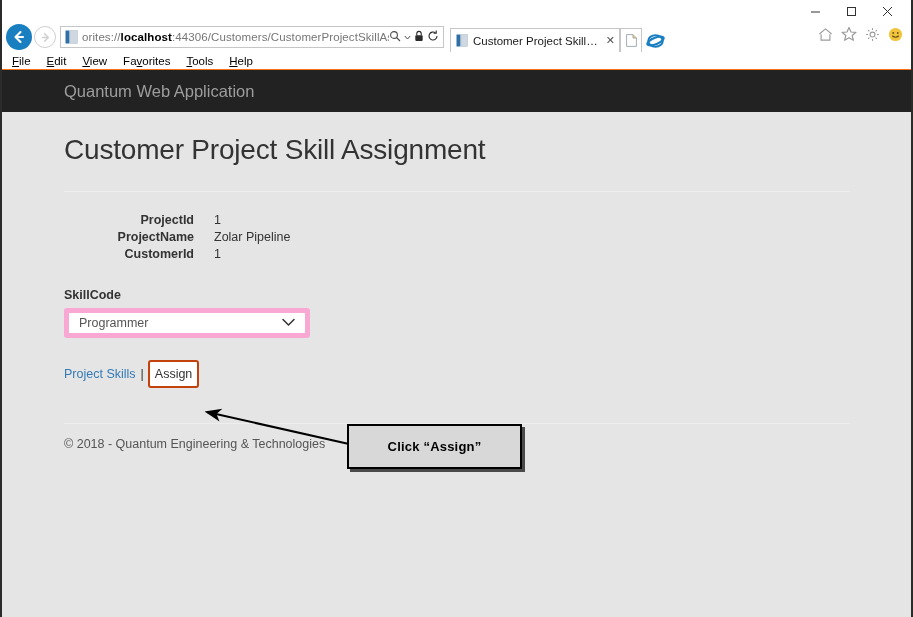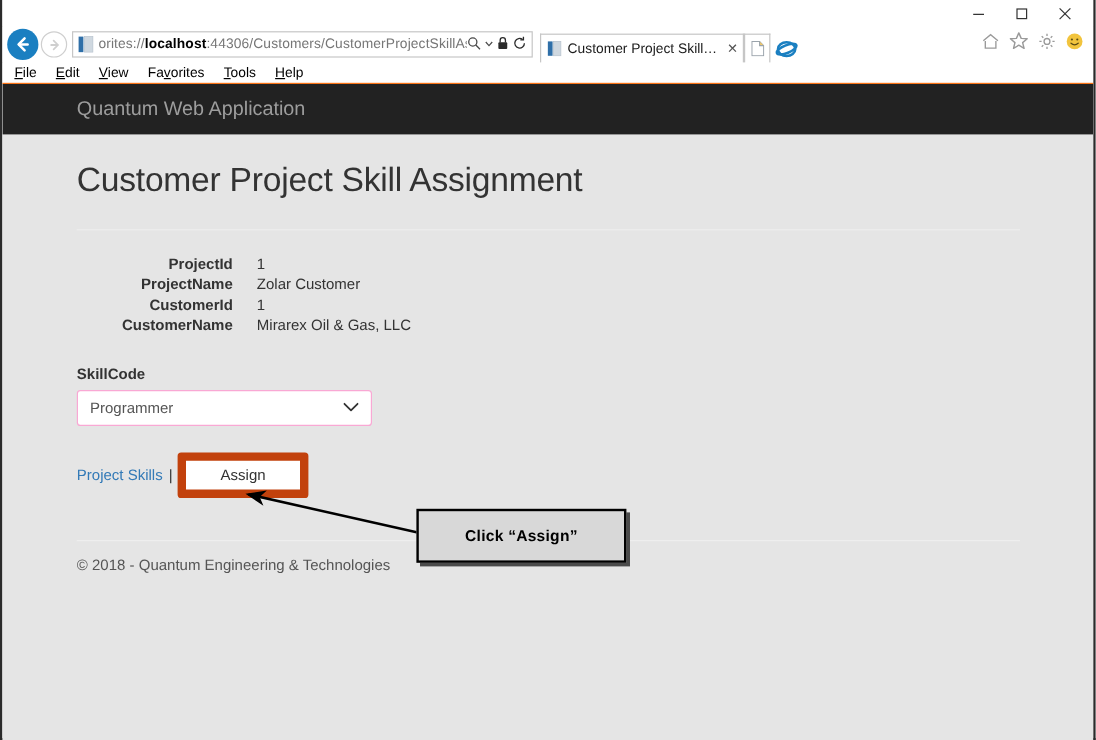--- a/index.html
+++ b/index.html
@@ -203,21 +203,21 @@
     font-size: 12.5px;
     font-weight: bold;
     color: #333;
     display: block;
     margin-bottom: 6px;
   }
   .select-box {
     position: relative;
     width: 246px;
     height: 30px;
-    border: 1px solid #f9a8d4;
+    border: 5px solid #f9a8d4;
     border-radius: 3px;
     background: #ffffff;
     display: flex;
     align-items: center;
     padding: 0 10px;
     font-size: 12.5px;
     color: #555555;
   }
   .select-caret {
     position: absolute;
@@ -231,27 +231,27 @@
     align-items: center;
     font-size: 12.5px;
     color: #333;
   }
   .actions a {
     color: #337ab7;
     text-decoration: none;
   }
   .sep { margin: 0 4px 0 5px; color: #333; }
   .btn-assign {
-    border: 7px solid #c2410c;
+    border: 2px solid #c2410c;
     border-radius: 3px;
     background: #ffffff;
     color: #333333;
     font-size: 12.5px;
     font-family: "Liberation Sans", sans-serif;
-    padding: 5px 29px;
+    padding: 5px 5px;
     line-height: 14px;
     cursor: pointer;
   }
 
   hr.footer-rule {
     border: none;
     border-top: 1px solid #eeeeee;
     margin: 35px 0 0 0;
     width: 786px;
   }
@@ -445,29 +445,25 @@
 
       <hr class="rule">
 
       <dl class="details">
         <div class="row">
           <dt>ProjectId</dt>
           <dd>1</dd>
         </div>
         <div class="row">
           <dt>ProjectName</dt>
-          <dd>Zolar Customer</dd>
+          <dd>Zolar Pipeline</dd>
         </div>
         <div class="row">
           <dt>CustomerId</dt>
           <dd>1</dd>
-        </div>
-        <div class="row">
-          <dt>CustomerName</dt>
-          <dd>Mirarex Oil &amp; Gas, LLC</dd>
         </div>
       </dl>
 
       <div class="form-group">
         <label class="form-label">SkillCode</label>
         <div class="select-box">
           <span>Programmer</span>
           <span class="select-caret">
             <svg width="13" height="9" viewBox="0 0 13 9">
                 <path d="M1 1.5 L6.5 7 L12 1.5" fill="none" stroke="#333" stroke-width="1.5" stroke-linecap="round" stroke-linejoin="round"></path>

